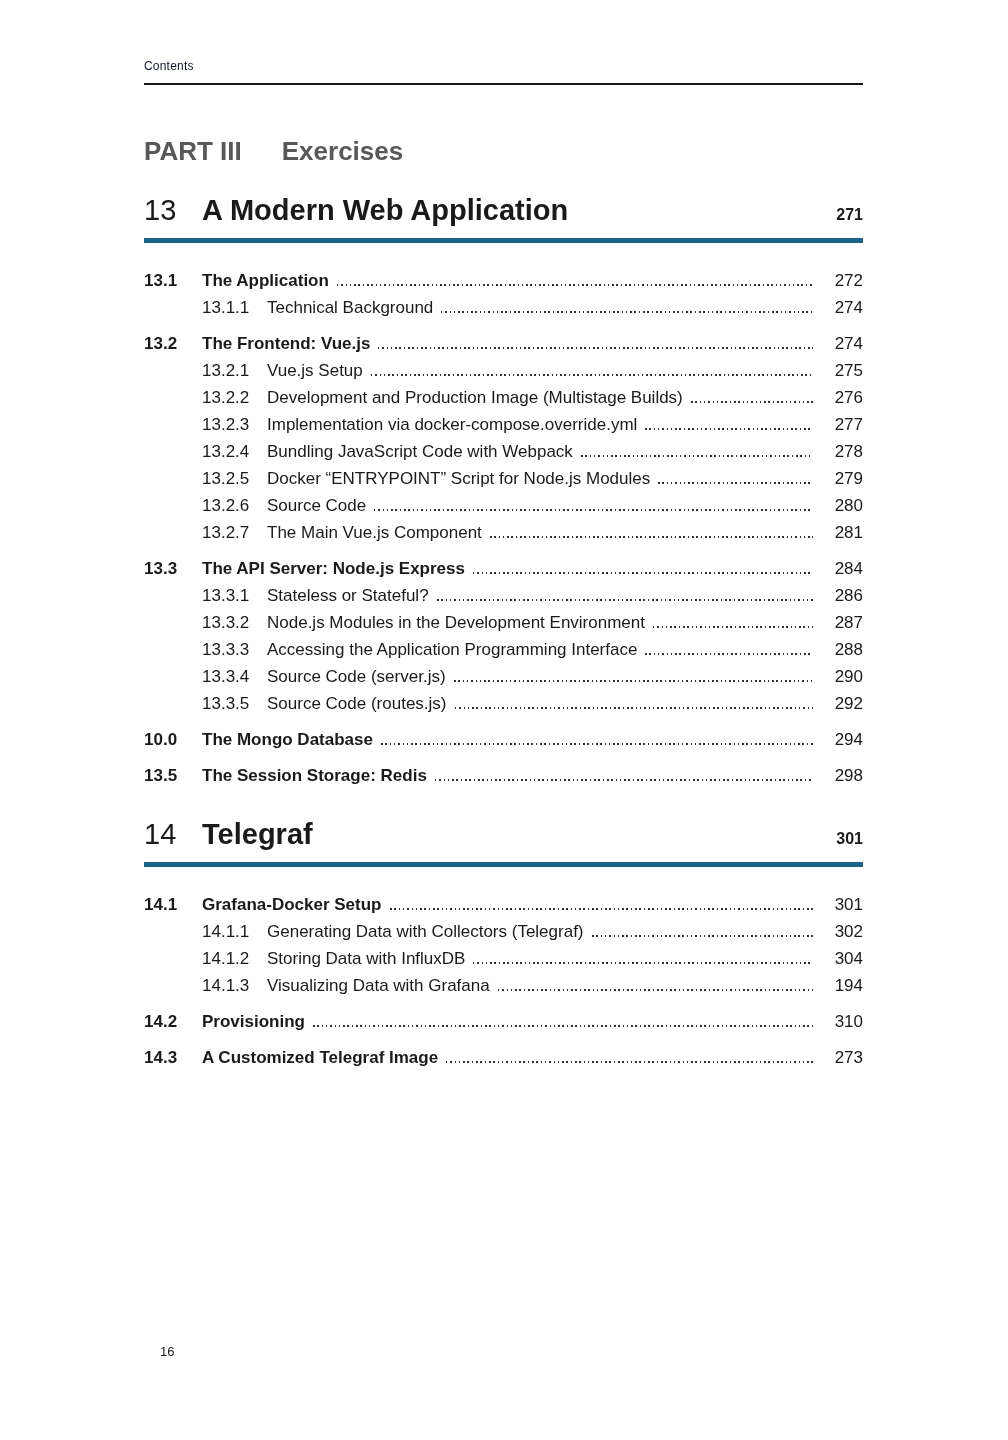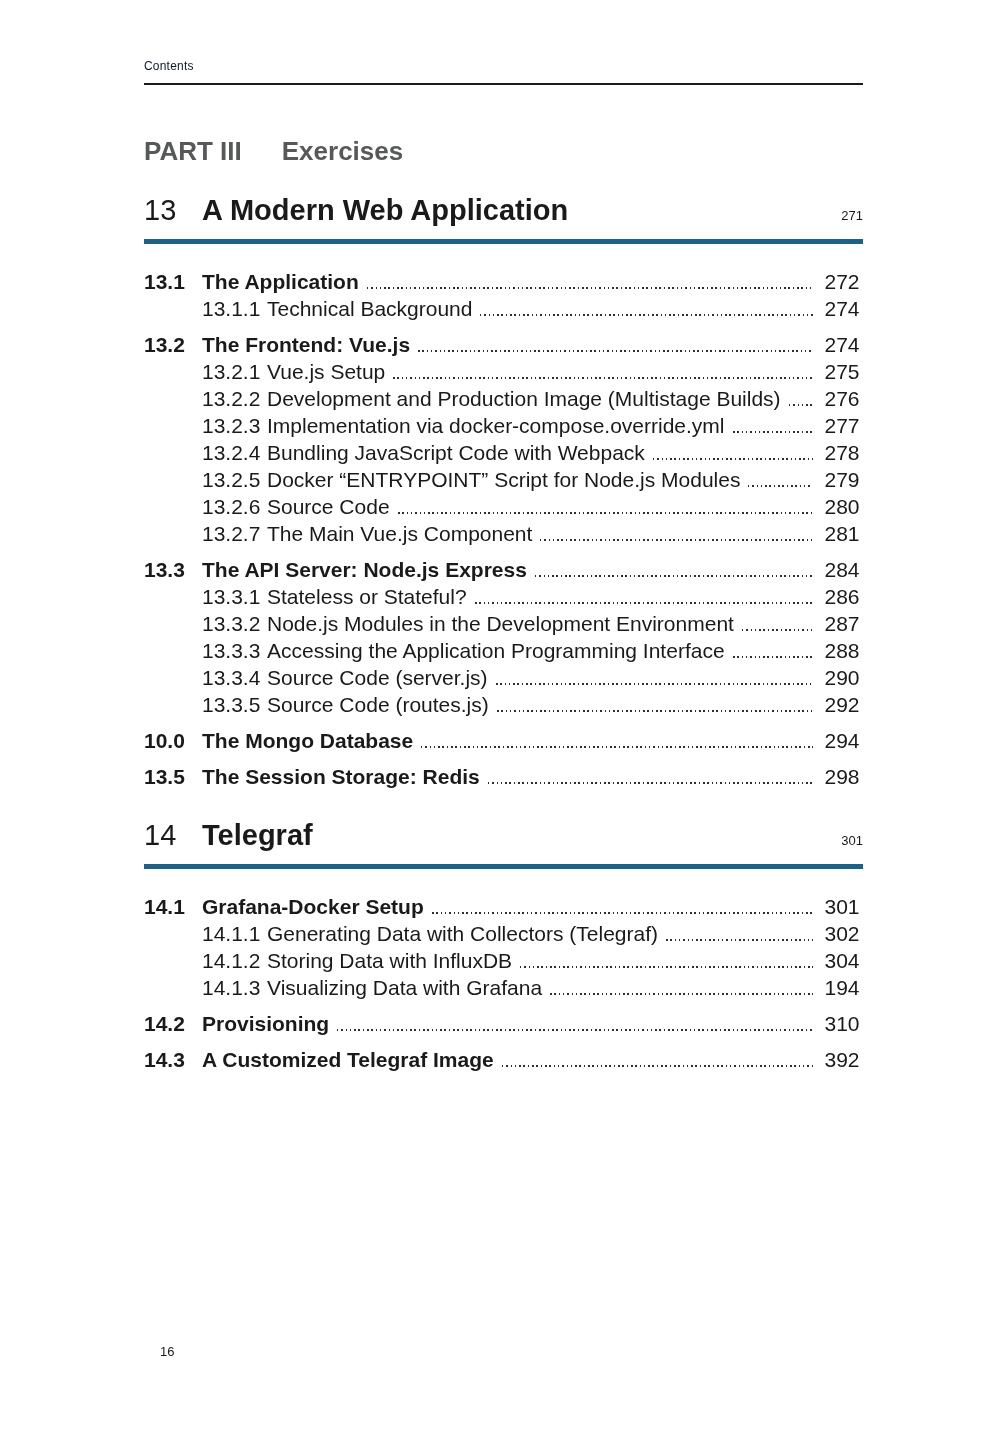--- a/index.html
+++ b/index.html
@@ -35,45 +35,45 @@
     line-height: 32px;
   }
   .part-title { margin-left: 40px; }
 
   
   .chapter { margin-top: 26px; }
   .chapter + .chapter { margin-top: 28px; }
   .ch-head { display: flex; align-items: baseline; line-height: 35px; }
   .ch-num  { flex: none; width: 58px; font-size: 29px; font-weight: normal; }
   .ch-title{ flex: 1; font-size: 29px; font-weight: bold; }
-  .ch-page { flex: none; font-size: 13px; font-weight: normal; }
+  .ch-page { flex: none; font-size: 16px; font-weight: bold; }
   .ch-rule { height: 5px; background: var(--accent); margin-top: 6px; }
 
   
   .entries { margin-top: 24px; }
   .row {
     display: flex; align-items: baseline;
-    font-size: 21px; line-height: 27px;
+    font-size: 17px; line-height: 27px;
     white-space: nowrap;
   }
   .row.lvl1 { font-weight: bold; margin-top: 9px; }
   .row.lvl2 { padding-left: 58px; font-weight: normal; }
   .row .num { flex: none; width: 58px; }
   .row.lvl2 .num { width: 65px; }
   .row .title { flex: none; }
   .leader {
     flex: 1;
     align-self: baseline;
     height: 2px;
     margin: 0 8px;
     background-image: repeating-linear-gradient(
       to right, var(--leader) 0, var(--leader) 1.5px,
       transparent 1.5px, transparent 4.3px);
   }
-  .pg { flex: none; width: 42px; text-align: center; font-weight: normal; }
+  .pg { flex: none; width: 42px; text-align: right; font-weight: normal; }
 
   
   .folio {
     position: absolute;
     left: 160px; top: 1344px;
     font-size: 13px;
   }
 </style>
 </head>
 <body>
@@ -267,21 +267,21 @@
     <span class="num">14.2</span>
     <span class="title">Provisioning</span>
     <span class="leader"></span>
     <span class="pg">310</span>
   </div>
 
   <div class="row lvl1">
     <span class="num">14.3</span>
     <span class="title">A Customized Telegraf Image</span>
     <span class="leader"></span>
-    <span class="pg">392</span>
+    <span class="pg">273</span>
   </div>
 
 </div>
   </section>
 </div>
 
   </div>
 
   <div class="folio">16</div>
 </div>

